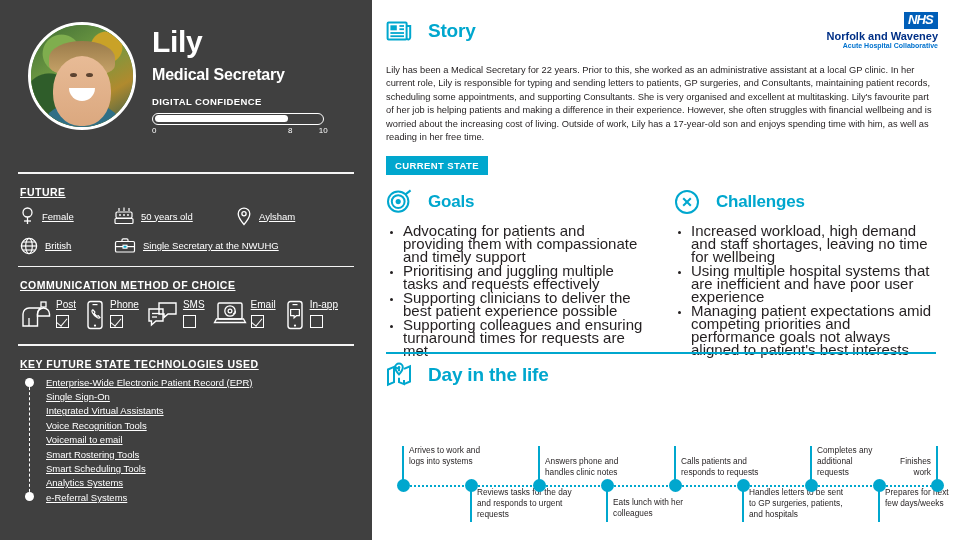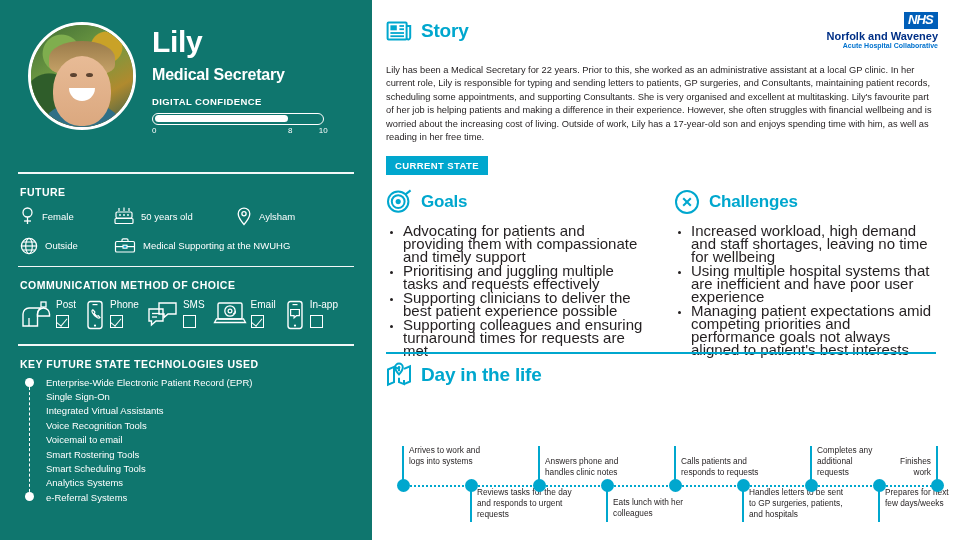--- a/index.html
+++ b/index.html
@@ -7,21 +7,21 @@
   body {
     font-family:"Liberation Sans", sans-serif;
     background:#ffffff;
     position:relative;
     overflow:hidden;
   }
 
   
   #left-panel {
     position:absolute; left:0; top:0; width:372px; height:540px;
-    background:#0f766e; color:#ffffff;
+    background:#404040; color:#ffffff;text-decoration:underline;
   }
 
   #hero { position:relative; height:172px; }
   #avatar {
     position:absolute; left:28px; top:22px; width:108px; height:108px;
     border-radius:50%; border:3px solid #ffffff; overflow:hidden;
     background:#4a7a3a;
   }
   #avatar .ph {
     position:absolute; inset:0;
@@ -106,21 +106,21 @@
   #tech-list { list-style:none; padding-left:26px; }
   #tech-list li { font-size:9.5px; line-height:14.4px; }
 
   
   #right-panel {
     position:absolute; left:372px; top:0; right:0; bottom:0;
     background:#ffffff; padding:18px 24px 0 14px;
   }
 
   .head { display:flex; align-items:center; gap:9px; }
-  .head .t { color:#00a7ce; font-size:19px; font-weight:bold; letter-spacing:-0.2px; }
+  .head .t { color:#00a7ce; font-size:19px; font-weight:bold; letter-spacing:-0.2px;margin-left:7px; }
   .head.sm .t { font-size:17px; }
 
   #nhs { position:absolute; right:22px; top:10px; text-align:right; }
   #nhs-box {
     display:inline-block; background:#005eb8; color:#ffffff; font-weight:bold;
     font-size:13px; font-style:italic; letter-spacing:-0.8px;
     padding:1px 5px 1px 4px; line-height:1.15;
   }
   #nhs-name { color:#003087; font-size:11px; font-weight:bold; margin-top:1px; }
   #nhs-sub { color:#0072ce; font-size:7px; font-weight:bold; }
@@ -244,32 +244,32 @@
     <div class="prof-item p1">
       <span>
         <svg width="18" height="18" viewBox="0 0 18 18">
           <circle cx="9" cy="9" r="7.6" fill="none" stroke="#fff" stroke-width="1.3"></circle>
           <ellipse cx="9" cy="9" rx="3.3" ry="7.6" fill="none" stroke="#fff" stroke-width="1.2"></ellipse>
           <line x1="1.5" y1="9" x2="16.5" y2="9" stroke="#fff" stroke-width="1.2"></line>
           <line x1="2.8" y1="5" x2="15.2" y2="5" stroke="#fff" stroke-width="1.1"></line>
           <line x1="2.8" y1="13" x2="15.2" y2="13" stroke="#fff" stroke-width="1.1"></line>
         </svg>
       </span>
-      <span class="lbl">Outside</span>
+      <span class="lbl">British</span>
     </div>
     <div class="prof-item">
       <span>
         <svg width="22" height="17" viewBox="0 0 22 17">
           <path d="M8 4.5V3a1.2 1.2 0 0 1 1.2-1.2h3.6A1.2 1.2 0 0 1 14 3v1.5" fill="none" stroke="#fff" stroke-width="1.2"></path>
           <rect x="1.5" y="4.5" width="19" height="10.5" rx="1.3" fill="none" stroke="#fff" stroke-width="1.2"></rect>
           <line x1="1.5" y1="9.6" x2="20.5" y2="9.6" stroke="#fff" stroke-width="1.2"></line>
           <rect x="9" y="8.2" width="4" height="3" fill="#00a7ce" stroke="#fff" stroke-width="1.1"></rect>
         </svg>
       </span>
-      <span class="lbl">Medical Supporting at the NWUHG</span>
+      <span class="lbl">Single Secretary at the NWUHG</span>
     </div>
   </div>
 
   <div class="hr" style="margin-top:6px;"></div>
 
   <div class="sec-title">COMMUNICATION METHOD OF CHOICE</div>
 
   <div class="comm-row">
 
     <div class="comm">

